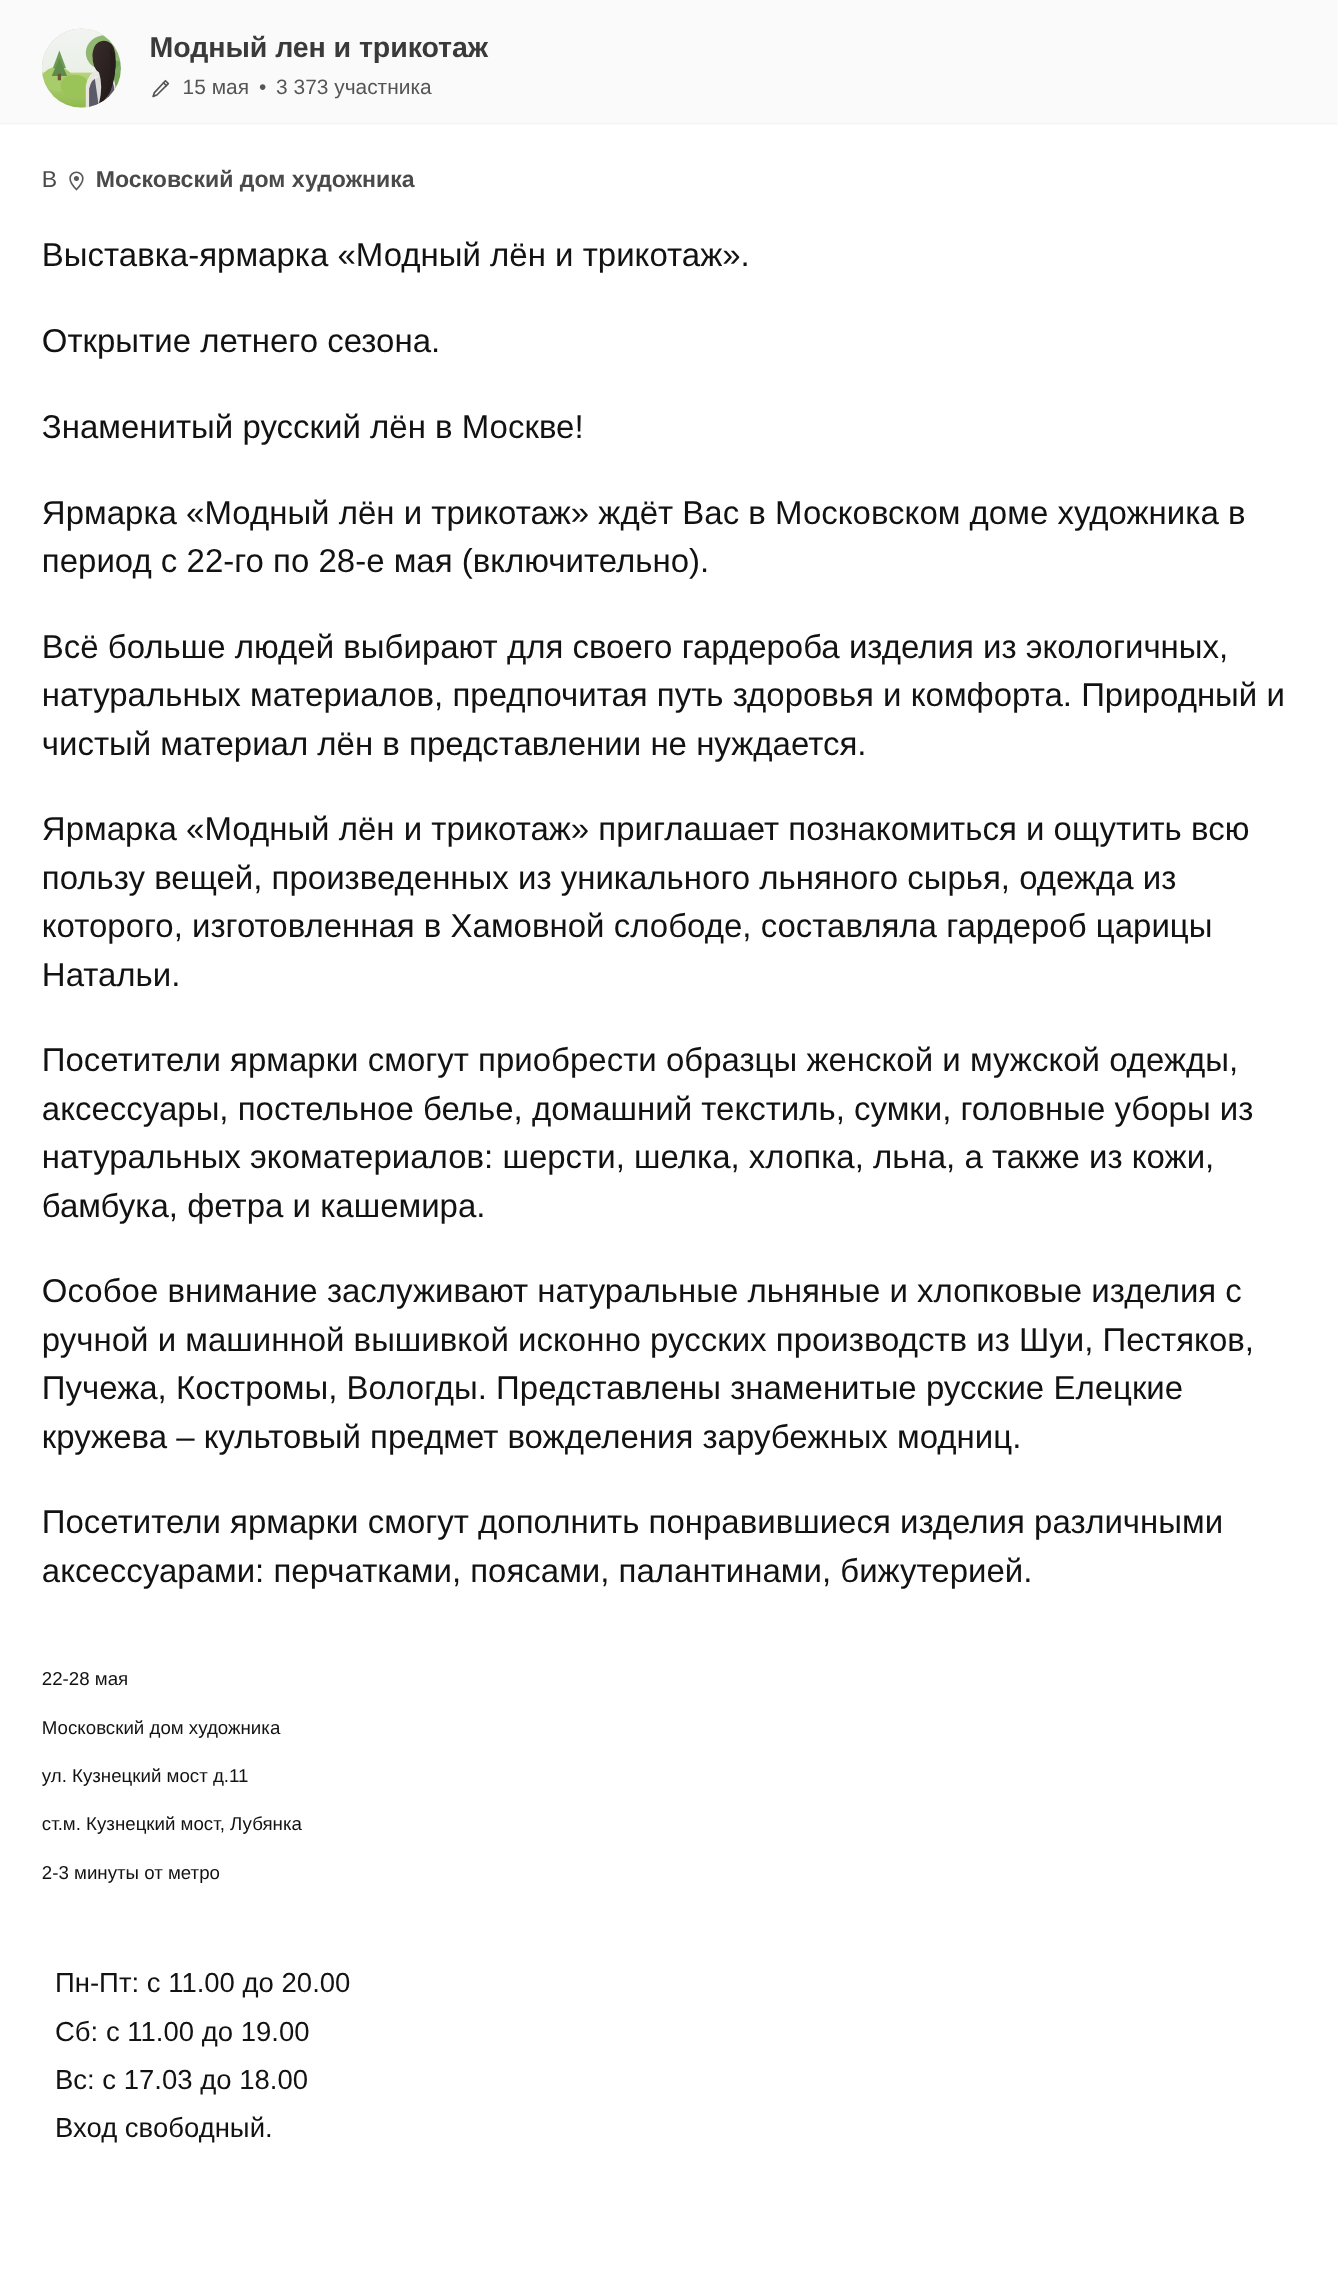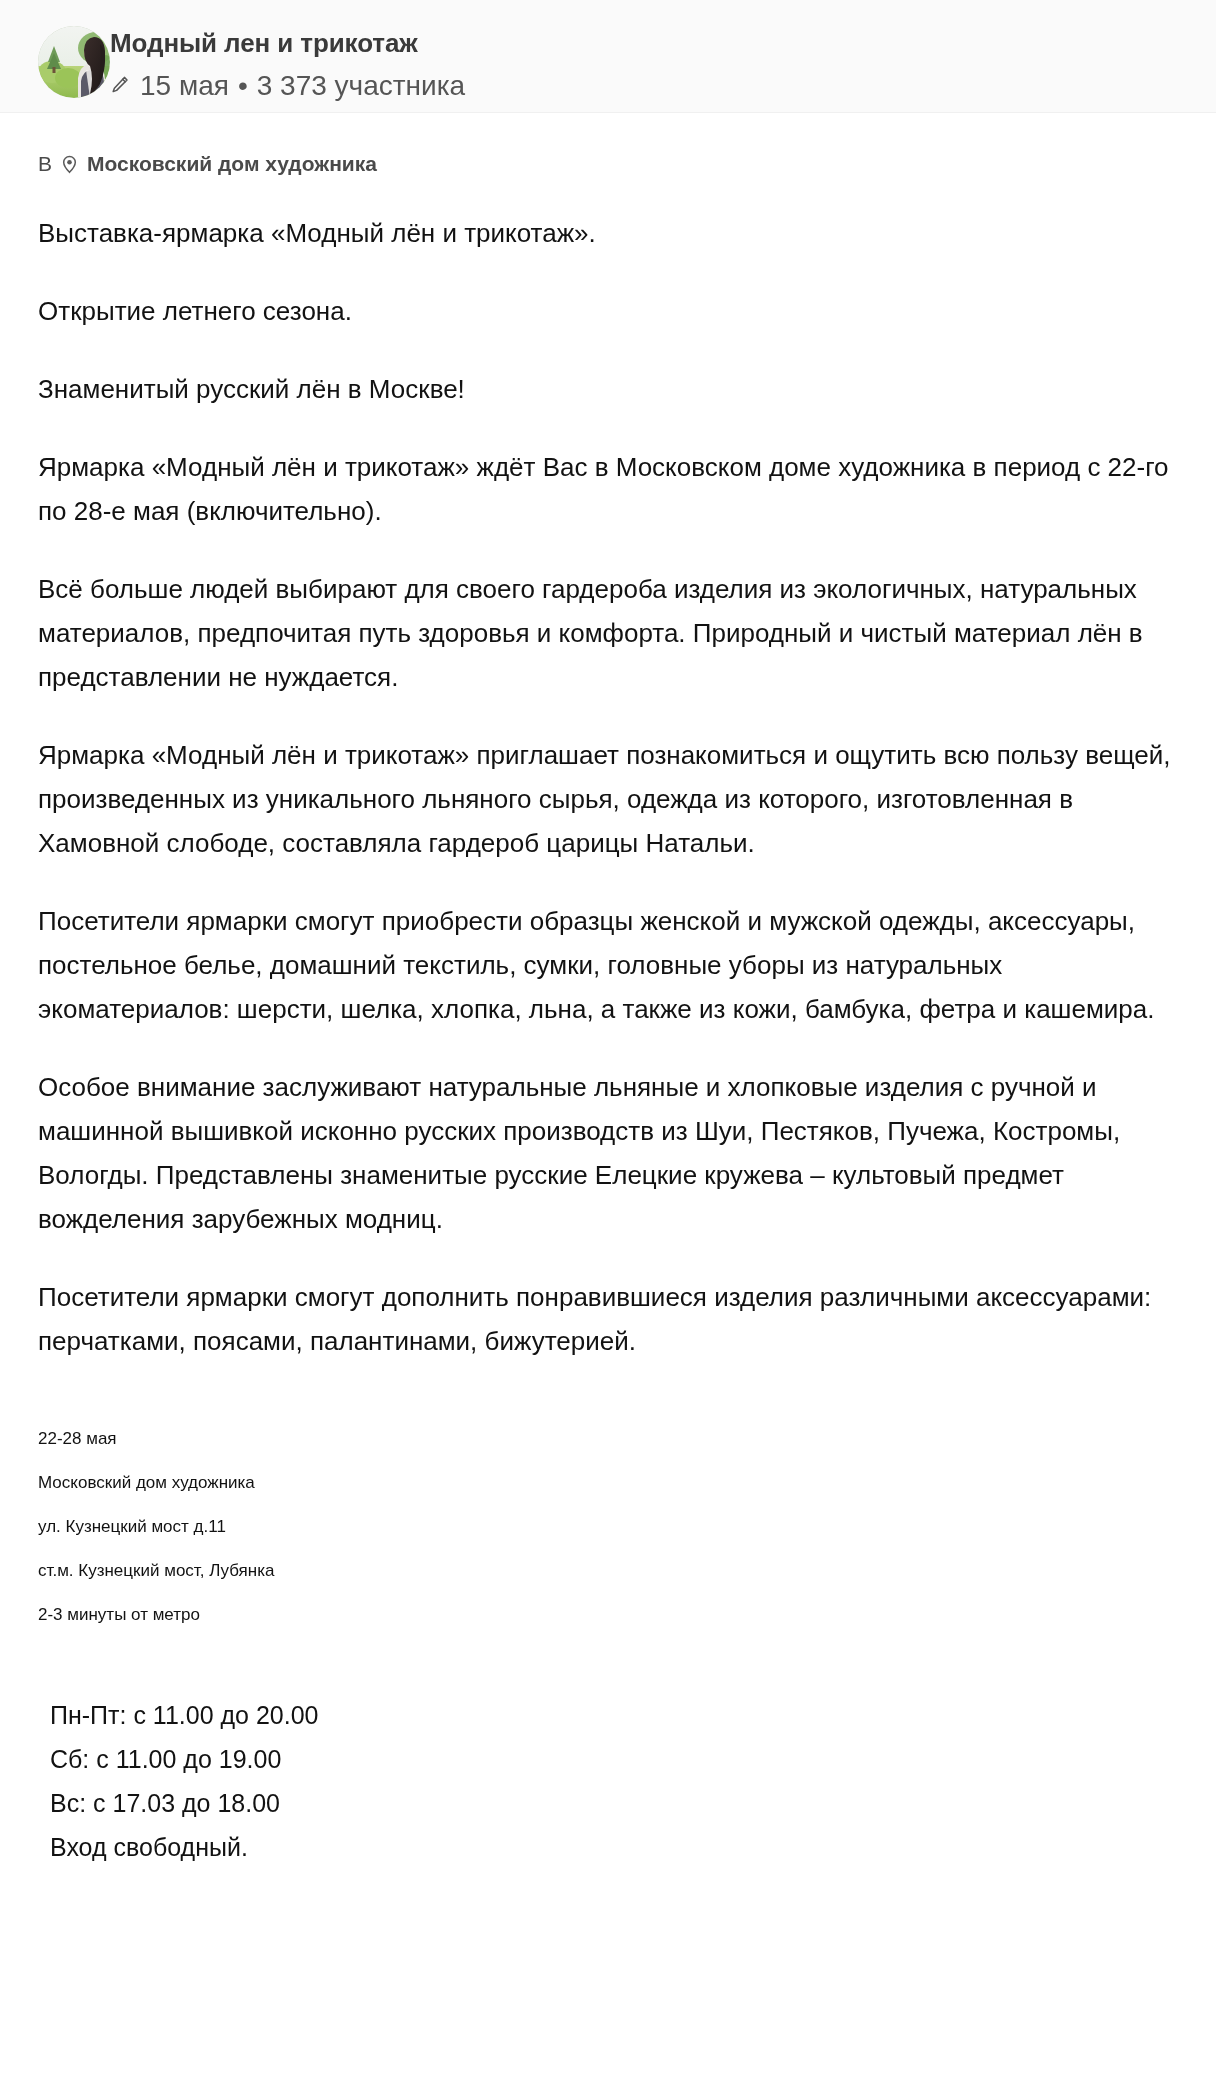--- a/index.html
+++ b/index.html
@@ -39,36 +39,37 @@
     border-radius: 50%;
     overflow: hidden;
     flex: 0 0 72px;
     position: relative;
     background: #d8e3d0;
     box-shadow: 0 0 0 1px rgba(0,0,0,0.05) inset;
   }
   .avatar svg { display: block; width: 72px; height: 72px; }
 
   .header-text {
+    margin-left: 26px;
     padding-top: 1px;
   }
 
   .group-name {
     font-size: 26px;
     font-weight: bold;
     color: #3a3a3a;
     line-height: 1.25;
     letter-spacing: -0.1px;
   }
 
   .meta-row {
     display: flex;
-    align-items: center;
+    align-items: flex-end;
     margin-top: 8px;
-    font-size: 28px;
+    font-size: 19px;
     color: #555555;
     line-height: 1.25;
   }
   .pencil-icon {
     display: inline-block;
     width: 20px;
     height: 20px;
     margin-right: 10px;
     flex: 0 0 20px;
   }
@@ -103,21 +104,21 @@
     height: 19px;
     margin-right: 8px;
     flex: 0 0 19px;
     position: relative;
     top: 1px;
   }
   .pin-icon svg { display: block; width: 19px; height: 19px; }
   .place-name { font-weight: bold; color: #4a4a4a; }
 
   .para {
-    font-size: 26px;
+    font-size: 30px;
     line-height: 44px;
     color: #121212;
     margin: 0;
     padding-top: 34px;
     max-width: 1140px;
   }
 
   .addr-block {
     font-size: 17px;
     line-height: 44px;

